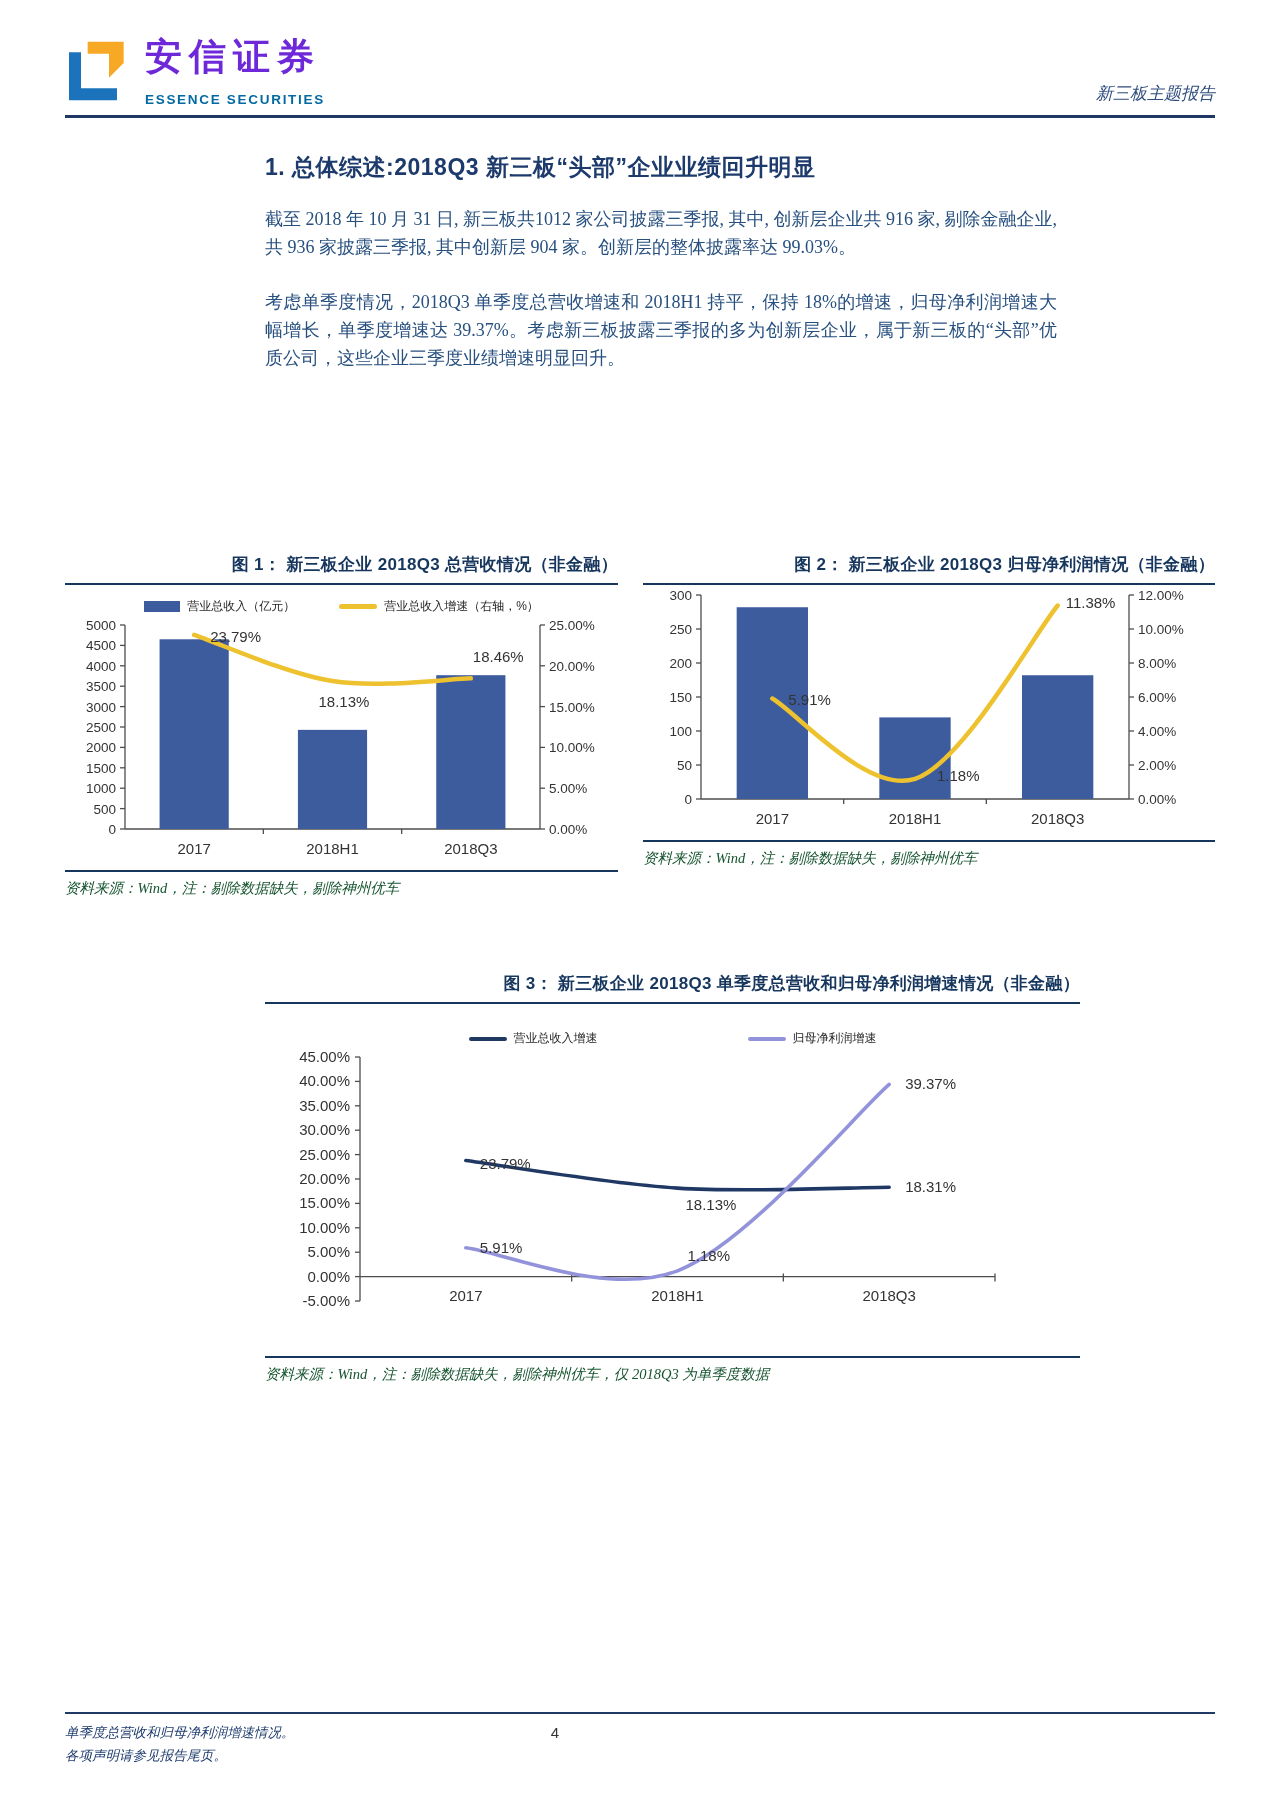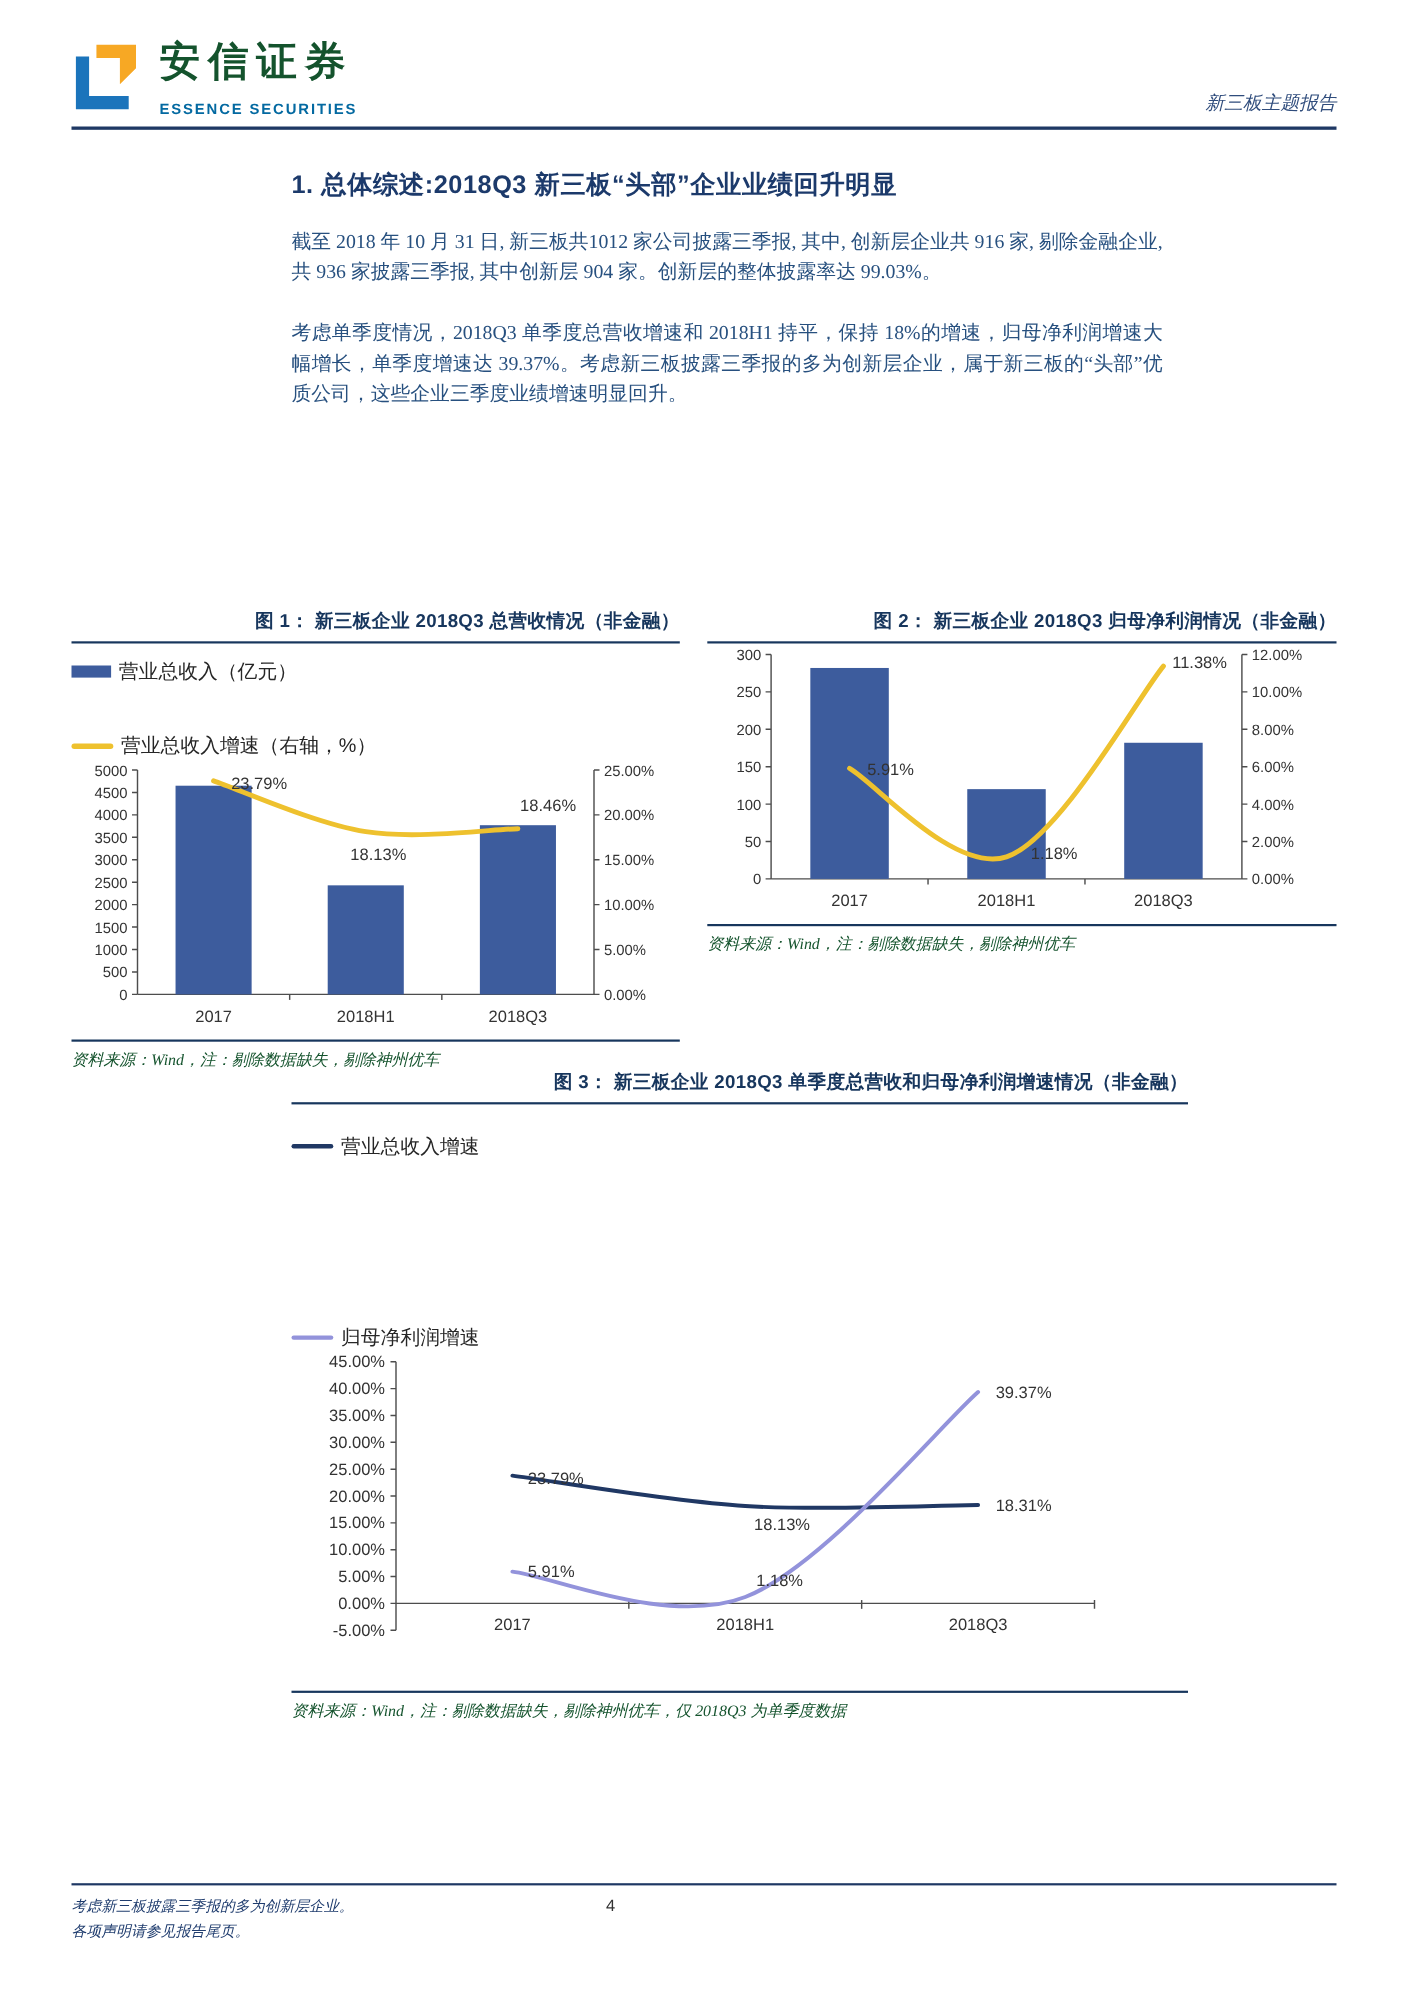--- a/index.html
+++ b/index.html
@@ -1,35 +1,35 @@
 <!DOCTYPE html>
 <html><head>
 <meta charset="utf-8">
 <style>
   *{margin:0;padding:0;box-sizing:border-box;}
   html,body{background:#ffffff;}
   body{width:1280px;height:1810px;position:relative;font-family:"Liberation Sans","DejaVu Sans",sans-serif;color:#1f3c6e;overflow:hidden;}
 
   .header{position:absolute;left:65px;right:65px;top:28px;height:90px;border-bottom:3px solid #1f3864;display:flex;justify-content:space-between;align-items:flex-end;padding-bottom:8px;}
   .logo{display:flex;align-items:center;gap:16px;}
-  .logo-text .cn{font-size:37px;color:#14532d;font-weight:600;letter-spacing:7px;line-height:1.05;font-family:Liberation Serif, serif;}
+  .logo-text .cn{font-size:37px;color:#6d28d9;font-weight:600;letter-spacing:7px;line-height:1.05;}
   .logo-text .en{font-size:13.5px;color:#0369a1;letter-spacing:1.7px;margin-top:15px;font-weight:600;}
   .report-type{font-size:17px;color:#2f4c7c;font-family:"Liberation Serif","DejaVu Serif",serif;font-style:italic;padding-bottom:2px;}
 
   .content{position:absolute;left:265px;width:792px;top:152px;}
   h1.sec-title{font-size:23px;color:#1c3a6b;margin-bottom:22px;letter-spacing:.5px;font-weight:bold;}
   p.body-par{font-size:18px;line-height:1.56;color:#27507f;text-align:justify;margin-bottom:27px;font-family:"Liberation Serif","DejaVu Serif",serif;}
 
   .figrow{position:absolute;top:553px;left:65px;right:65px;display:flex;justify-content:space-between;}
   .fig{display:flex;flex-direction:column;}
   .fig.w1{width:553px;}
   .fig.w2{width:572px;}
   .fig.w3{width:815px;}
   .fig-title{font-size:17px;font-weight:bold;color:#17365d;padding-bottom:7px;border-bottom:2.5px solid #17365d;letter-spacing:.3px;text-align:right;}
-  .legend{display:flex;justify-content:center;gap:44px;margin:13px 0 0;font-size:18px;color:#262626;flex-direction:column;}
+  .legend{display:flex;justify-content:center;gap:44px;margin:13px 0 0;font-size:12px;color:#262626;}
   .legend .item{display:flex;align-items:center;gap:7px;}
   .sw-bar{width:36px;height:11px;}
   .sw-line{width:38px;height:5px;border-radius:3px;}
   .sw-line.thin{height:4px;}
   .fig-source{border-top:2px solid #17365d;margin-top:7px;padding-top:7px;font-size:14.5px;color:#14532d;font-style:italic;font-family:"Liberation Serif","DejaVu Serif",serif;}
   .fig3wrap{position:absolute;left:265px;top:972px;}
   .fig3wrap .legend{gap:150px;margin:26px 0 0;}
 
   .footer{position:absolute;left:65px;right:65px;top:1712px;border-top:2.5px solid #1f3864;padding-top:8px;}
   .footer .notes{font-size:13.5px;line-height:1.7;color:#1f3c6e;font-style:italic;font-family:"Liberation Serif","DejaVu Serif",serif;}
@@ -234,17 +234,17 @@
         <text x="214.83333333333331" y="205.75920000000002" text-anchor="start" font-size="15" fill="#333333" font-weight="normal">5.91%</text>
         <text x="422.5" y="213.8416" text-anchor="start" font-size="15" fill="#333333" font-weight="normal">1.18%</text>
         <text x="640.1666666666666" y="42.47440000000002" text-anchor="start" font-size="15" fill="#333333" font-weight="normal">39.37%</text>
       </svg>
     <div class="fig-source">资料来源：Wind，注：剔除数据缺失，剔除神州优车，仅 2018Q3 为单季度数据</div>
   </div>
 </div>
 
 <div class="footer">
   <div class="notes">
-    <div>考虑新三板披露三季报的多为创新层企业。</div>
+    <div>单季度总营收和归母净利润增速情况。</div>
     <div>各项声明请参见报告尾页。</div>
   </div>
   <div class="pagenum">4</div>
 </div>
 
 </body></html>

